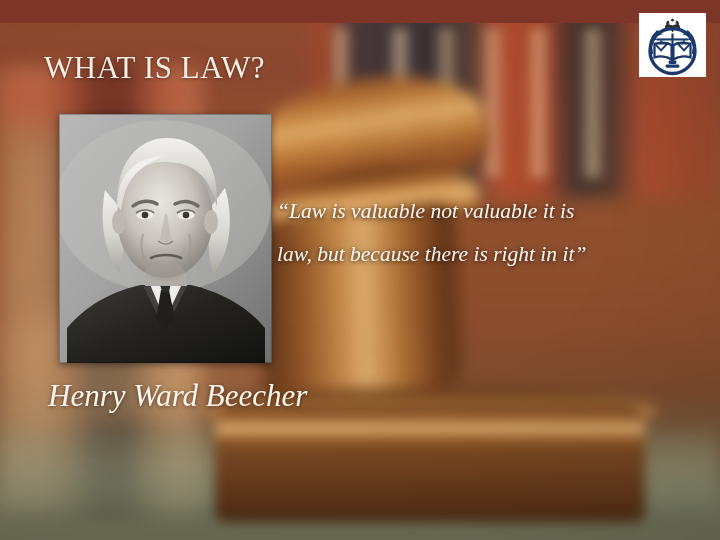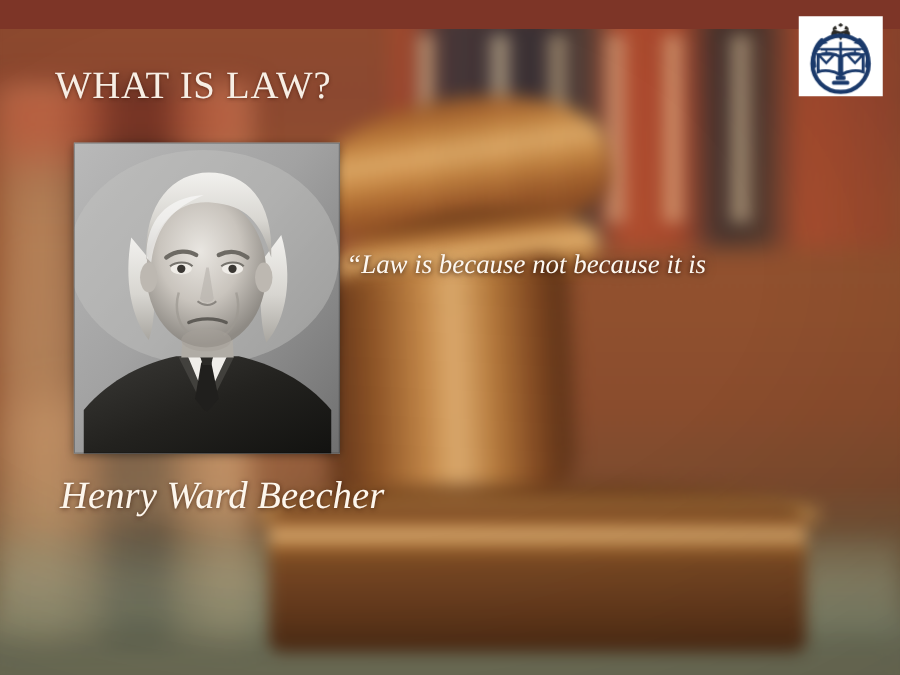--- a/index.html
+++ b/index.html
@@ -385,21 +385,22 @@
       <ellipse cx="60" cy="108" rx="7" ry="12" fill="#bdb8b1"></ellipse>
       <ellipse cx="152" cy="108" rx="7" ry="12" fill="#bdb8b1"></ellipse>
 
       <rect x="0" y="0" width="213" height="249" fill="none" stroke="rgba(0,0,0,0.25)" stroke-width="2"></rect>
     </svg>
   </div>
 
   <div class="attribution">Henry Ward Beecher</div>
 
   <div class="quote">
-    <div>“Law is because not because it is</div>
+    <div>“Law is valuable not valuable it is</div>
+    <div>law, but because there is right in it”</div>
   </div>
 
   <div class="logo">
     <svg viewBox="0 0 67 64">
       <rect x="0" y="0" width="67" height="64" fill="#ffffff"></rect>
 
       <g fill="#2b2a26">
         <path d="M33.5 5.4 L35.6 7.2 L33.5 8.6 L31.4 7.2 Z"></path>
         <path d="M29.6 7.6 C27.8 8.2 26.8 9.6 27.2 11.2 L30.6 10.4 Z"></path>
         <path d="M37.4 7.6 C39.2 8.2 40.2 9.6 39.8 11.2 L36.4 10.4 Z"></path>

